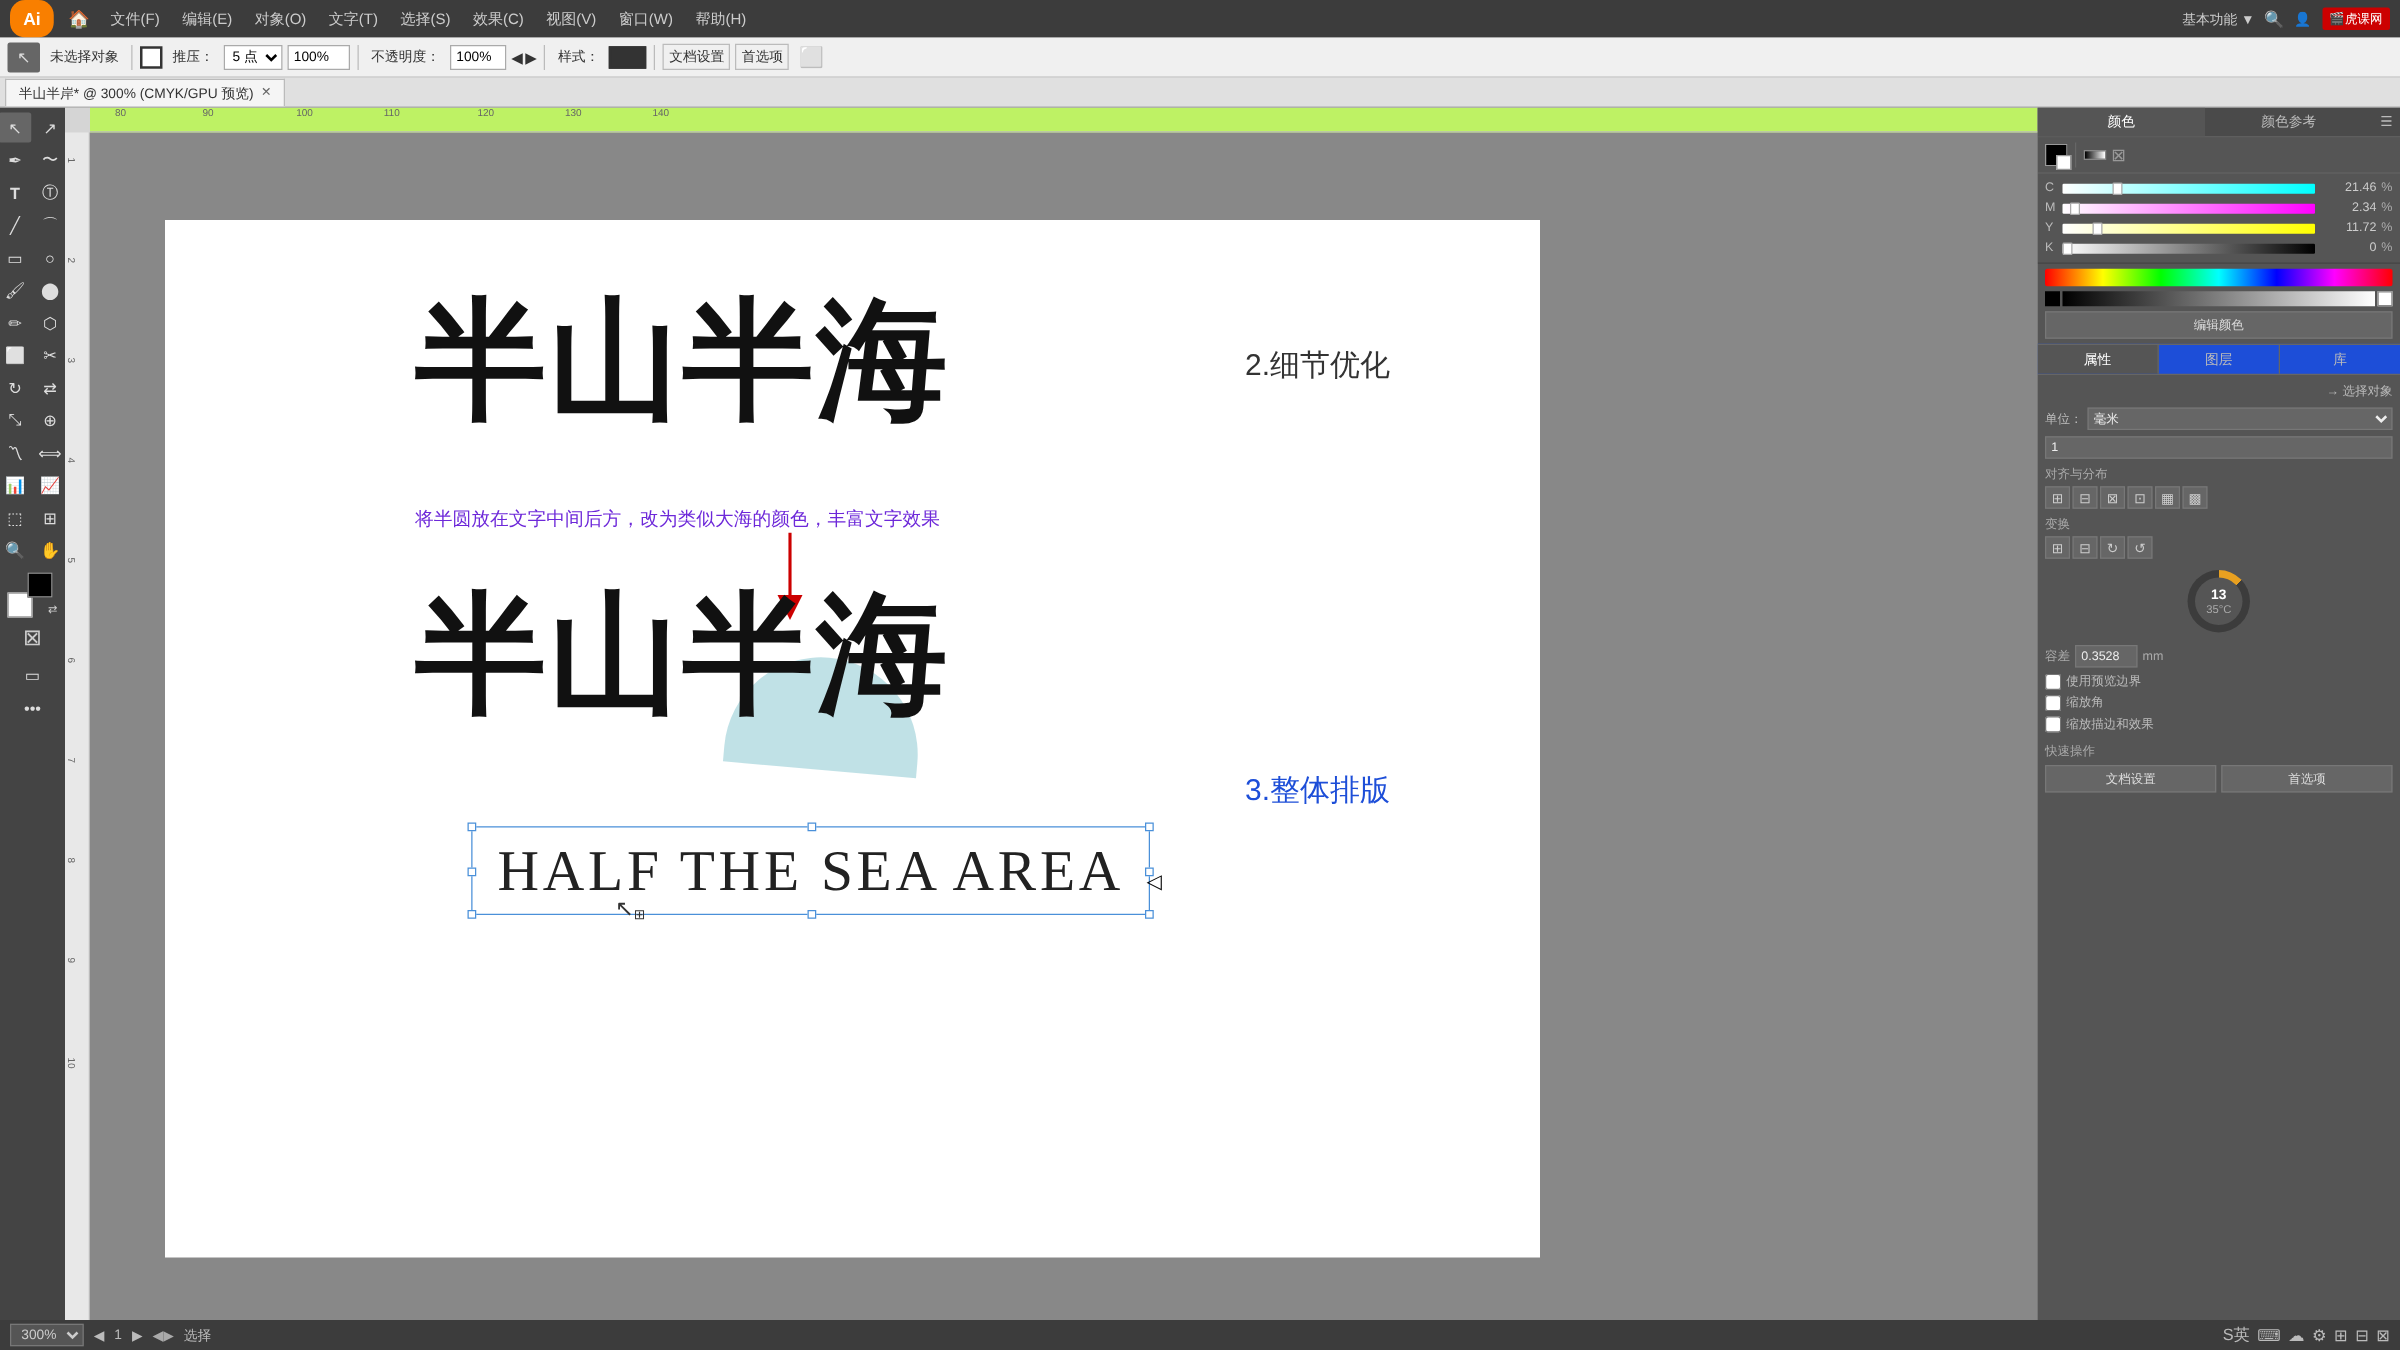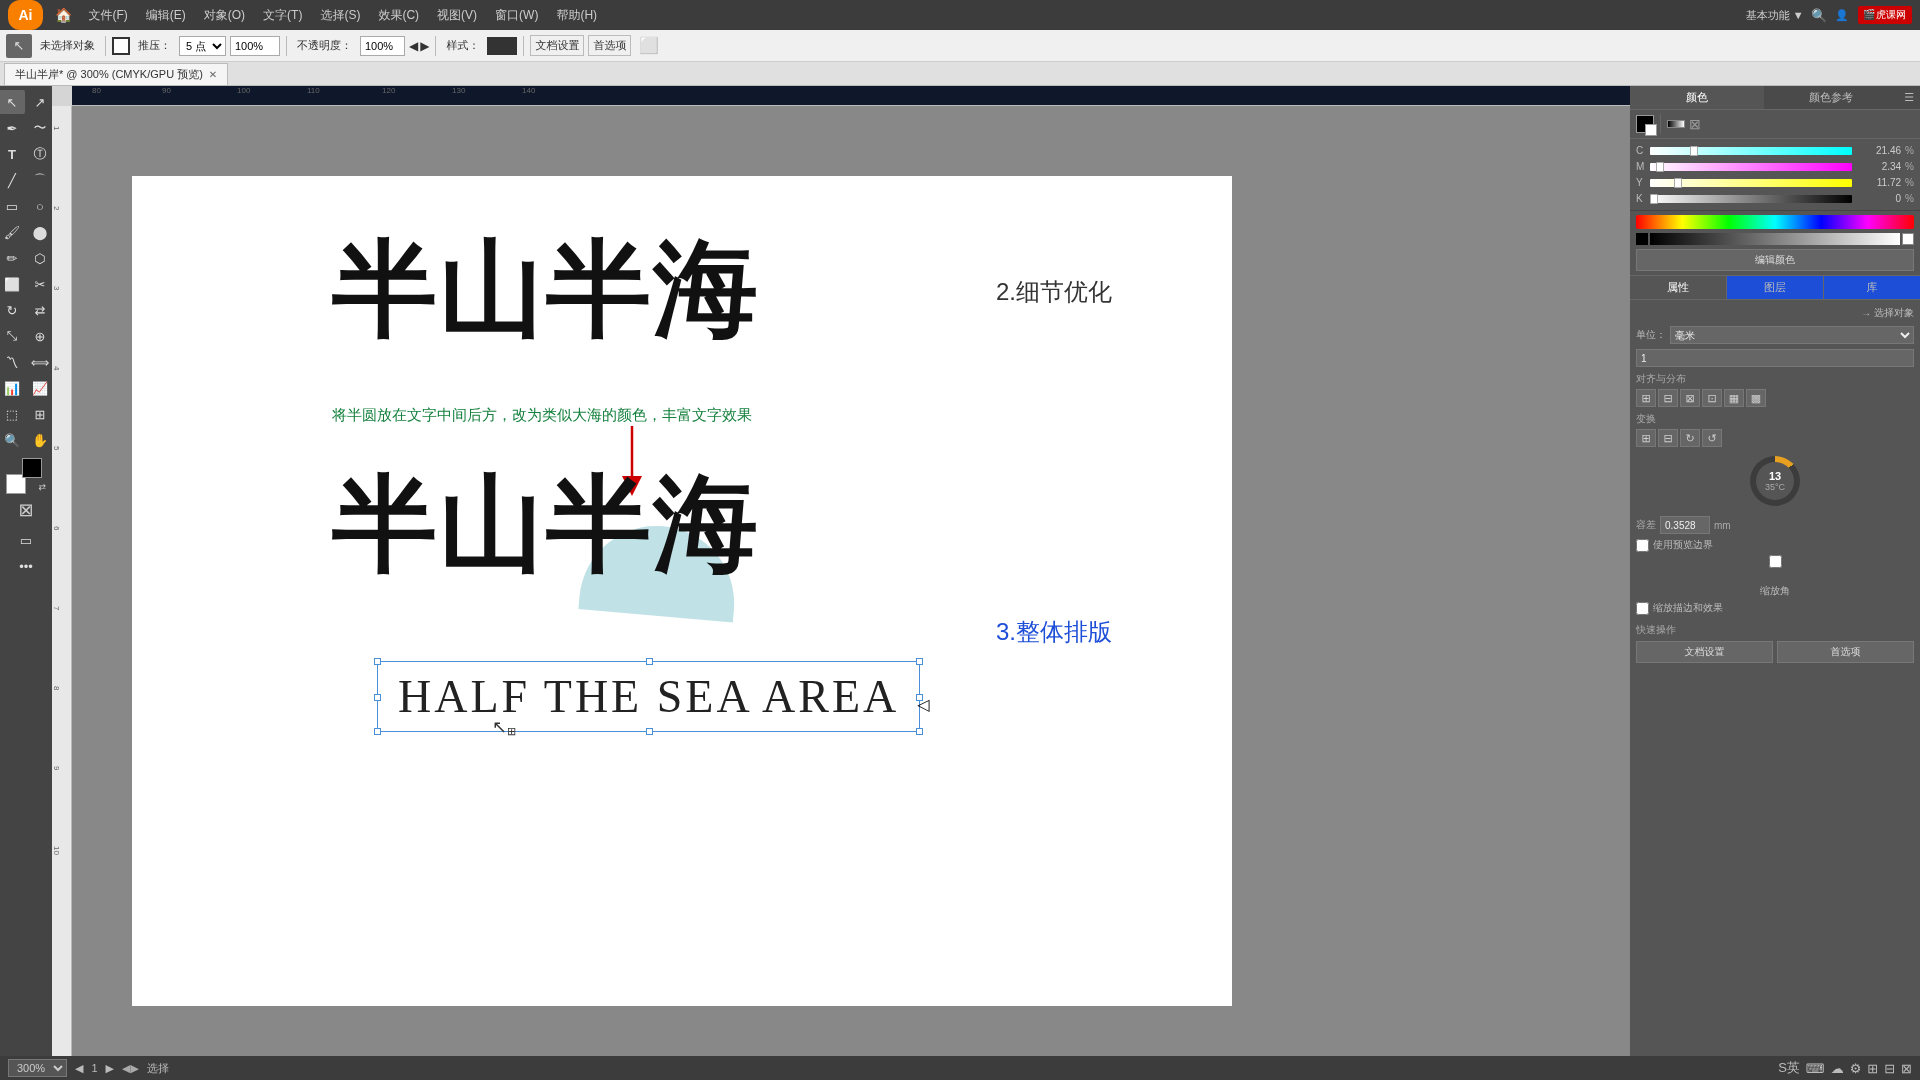--- a/index.html
+++ b/index.html
@@ -144,21 +144,21 @@
 
     
     .canvas-area {
       flex: 1;
       background: #888;
       position: relative;
       overflow: hidden;
     }
     .ruler-top {
       position: absolute; top: 0; left: 20px; right: 0; height: 20px;
-      background: #0f172a;
+      background: #bef264;
       border-bottom: 1px solid #bbb;
       z-index: 10;
     }
     .ruler-left {
       position: absolute; top: 0; left: 0; width: 20px; bottom: 0;
       background: #e8e8e8;
       border-right: 1px solid #bbb;
       z-index: 10;
     }
     .ruler-corner {
@@ -393,21 +393,21 @@
       <div class="ruler-num" style="top:680px;writing-mode:vertical-lr;">9</div>
       <div class="ruler-num" style="top:760px;writing-mode:vertical-lr;">10</div>
     </div>
 
     <div class="white-canvas">
 
       <div style="position:absolute;top:100px;right:120px;font-size:24px;font-family:'SimHei','Microsoft YaHei',sans-serif;color:#333;">2.细节优化</div>
 
       <div style="position:absolute;top:60px;left:200px;font-size:105px;font-weight:900;color:#111;font-family:'SimHei','Microsoft YaHei',sans-serif;letter-spacing:2px;line-height:1;">半山半海</div>
 
-      <div style="position:absolute;top:230px;left:200px;font-size:15px;color:#15803d;font-family:'SimHei','Microsoft YaHei',sans-serif;">将半圆放在文字中间后方，改为类似大海的颜色，丰富文字效果</div>
+      <div style="position:absolute;top:230px;left:200px;font-size:15px;color:#6d28d9;font-family:'SimHei','Microsoft YaHei',sans-serif;">将半圆放在文字中间后方，改为类似大海的颜色，丰富文字效果</div>
 
       <svg style="position:absolute;top:250px;left:485px;width:30px;height:80px;">
         <line x1="15" y1="0" x2="15" y2="60" stroke="#cc0000" stroke-width="2.5"></line>
         <polygon points="5,50 15,70 25,50" fill="#cc0000"></polygon>
       </svg>
 
       <div style="position:absolute;top:295px;left:200px;font-size:105px;font-weight:900;color:#111;font-family:'SimHei','Microsoft YaHei',sans-serif;letter-spacing:2px;line-height:1;z-index:2;">半山半海</div>
 
       <div style="position:absolute;top:350px;left:450px;width:155px;height:90px;background:rgba(140,200,210,0.55);border-radius:90px 90px 0 0;z-index:1;transform:rotate(5deg);"></div>
 
@@ -551,21 +551,21 @@
       <div style="display:flex;align-items:center;gap:4px;margin-bottom:4px;">
         <span style="font-size:10px;color:#aaa;">容差</span>
         <input style="width: 50px; height: 18px; background: rgb(102, 102, 102); border: 1px solid rgb(119, 119, 119); color: rgb(238, 238, 238); font-size: 10px; padding: 1px 4px;" value="0.3528">
         <span style="font-size:10px;color:#aaa;">mm</span>
       </div>
 
       <div style="display:flex;align-items:center;gap:4px;margin-bottom:3px;">
         <input type="checkbox" style="cursor: pointer;">
         <span style="font-size:10px;color:#bbb;">使用预览边界</span>
       </div>
-      <div style="display:flex;align-items:center;gap:16px;margin-bottom:3px;flex-direction:column;">
+      <div style="display:flex;align-items:center;gap:4px;margin-bottom:3px;">
         <input type="checkbox" style="cursor: pointer;">
         <span style="font-size:10px;color:#bbb;">缩放角</span>
       </div>
       <div style="display:flex;align-items:center;gap:4px;margin-bottom:8px;">
         <input type="checkbox" style="cursor: pointer;">
         <span style="font-size:10px;color:#bbb;">缩放描边和效果</span>
       </div>
 
       <div style="font-size:10px;color:#aaa;margin-bottom:4px;">快速操作</div>
       <div style="display:flex;gap:4px;">

